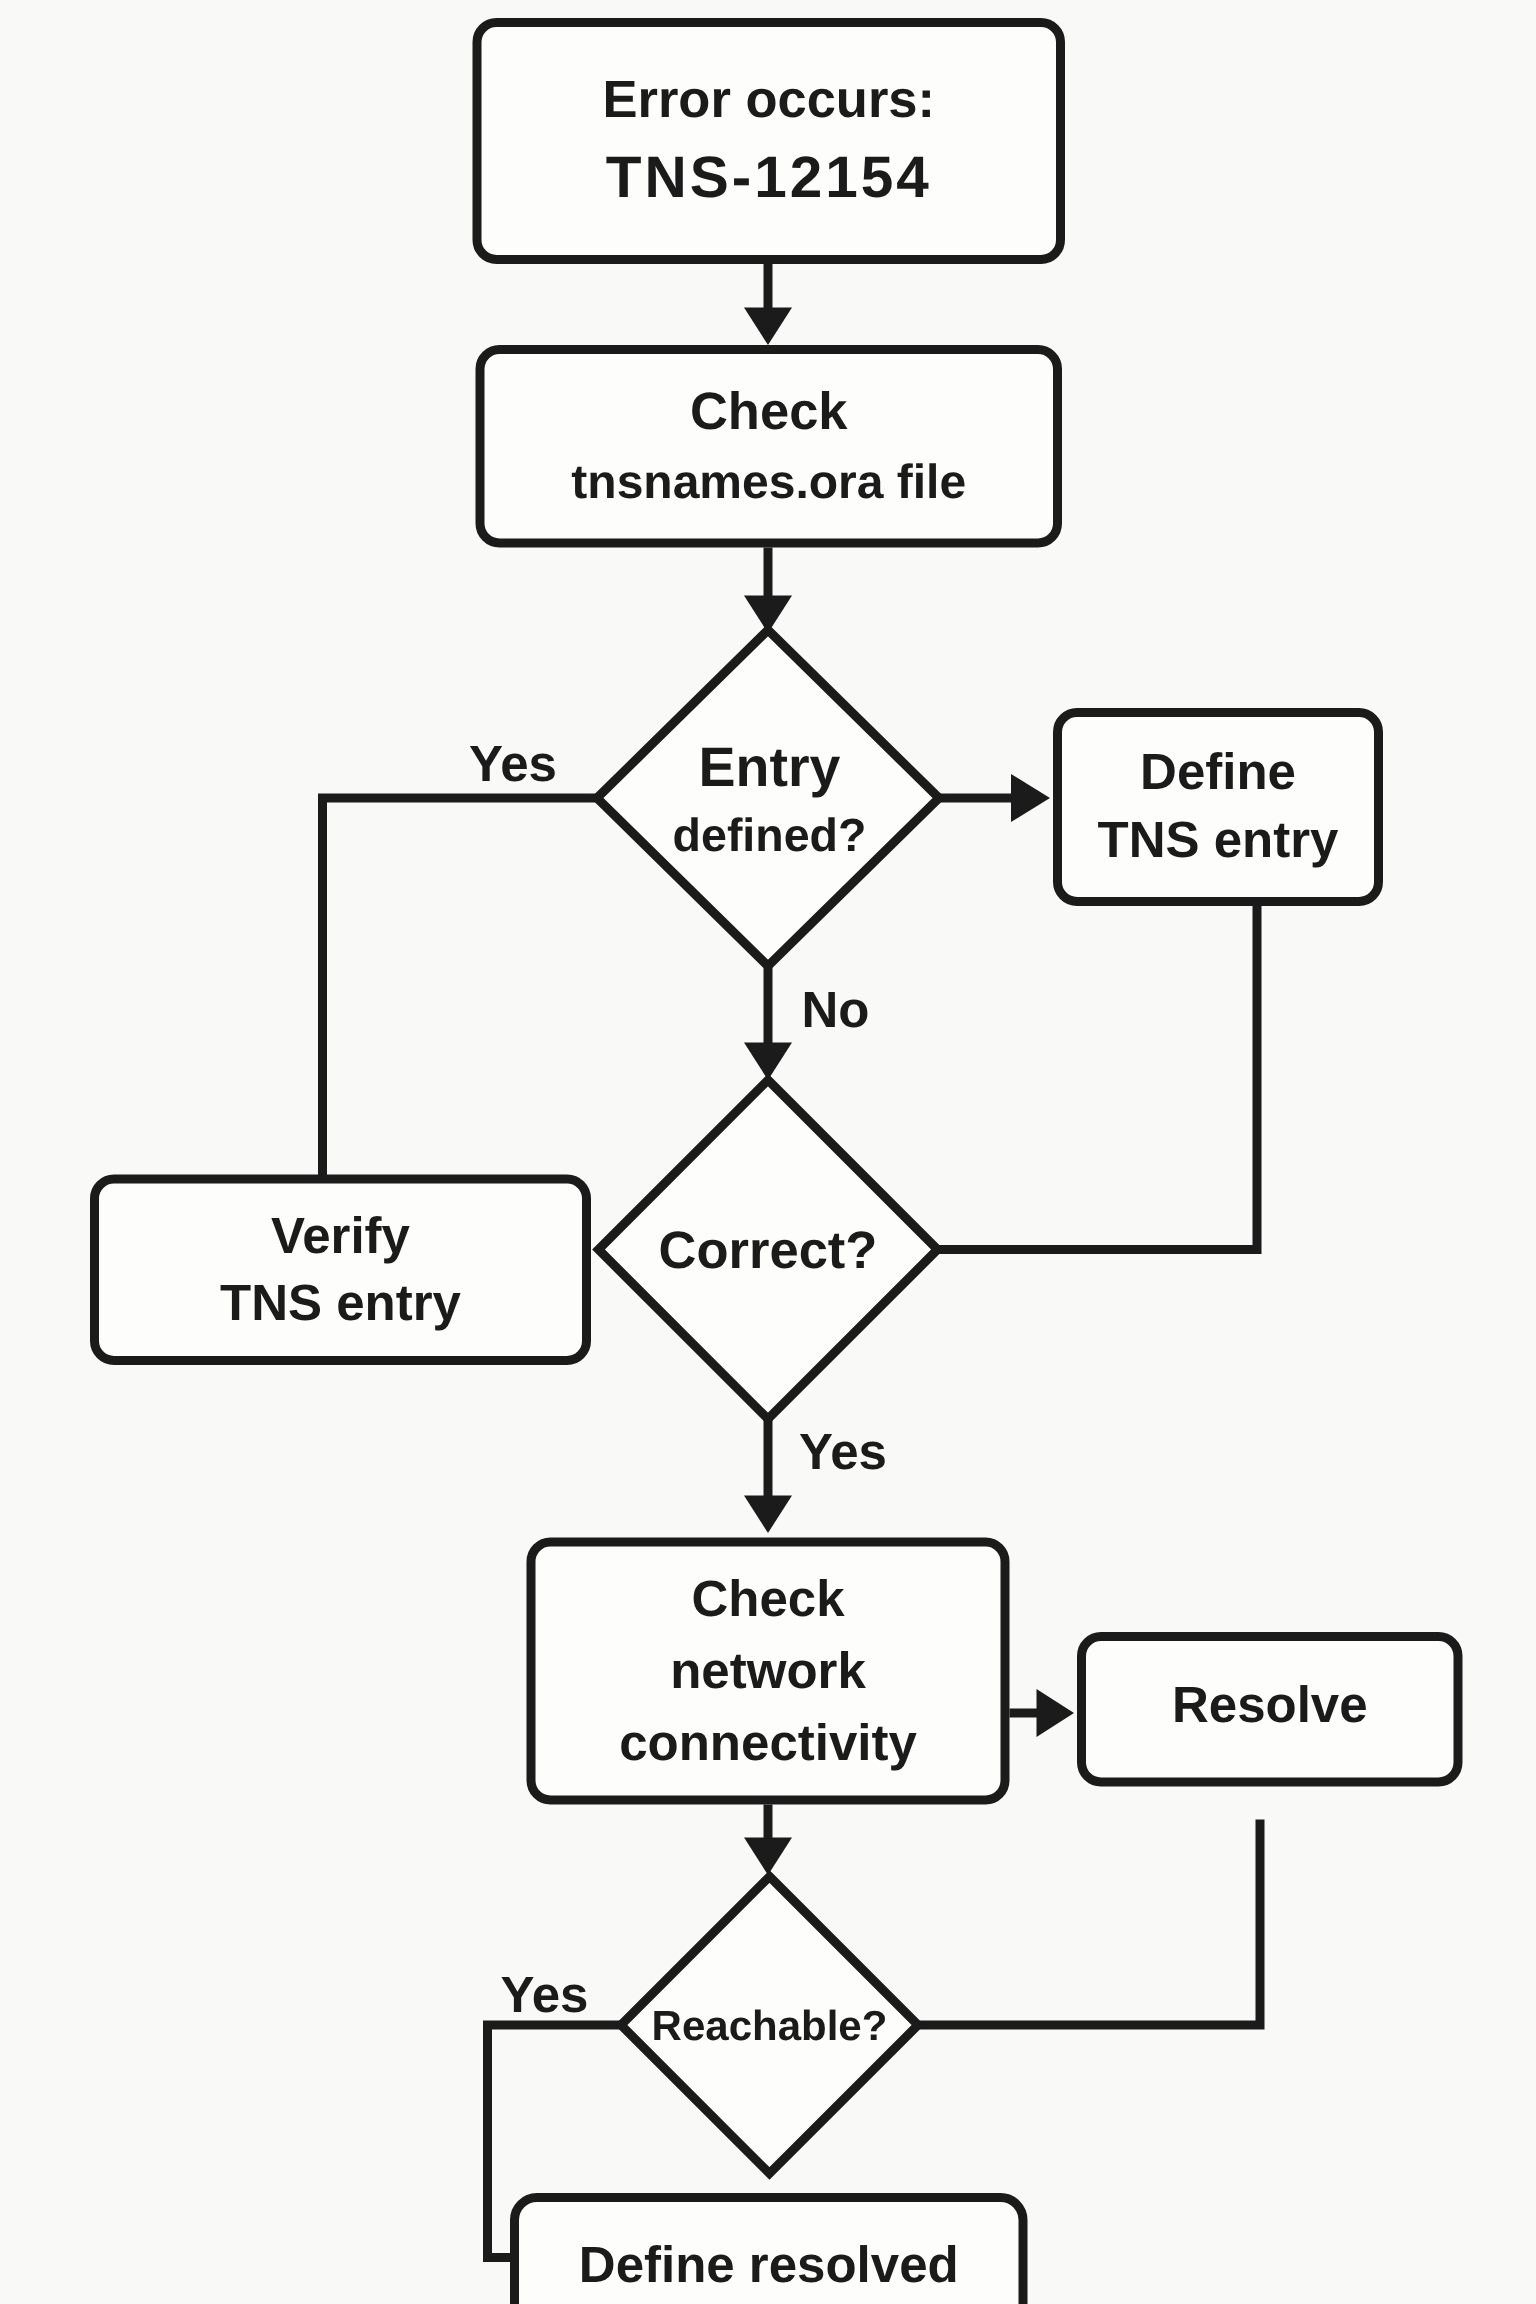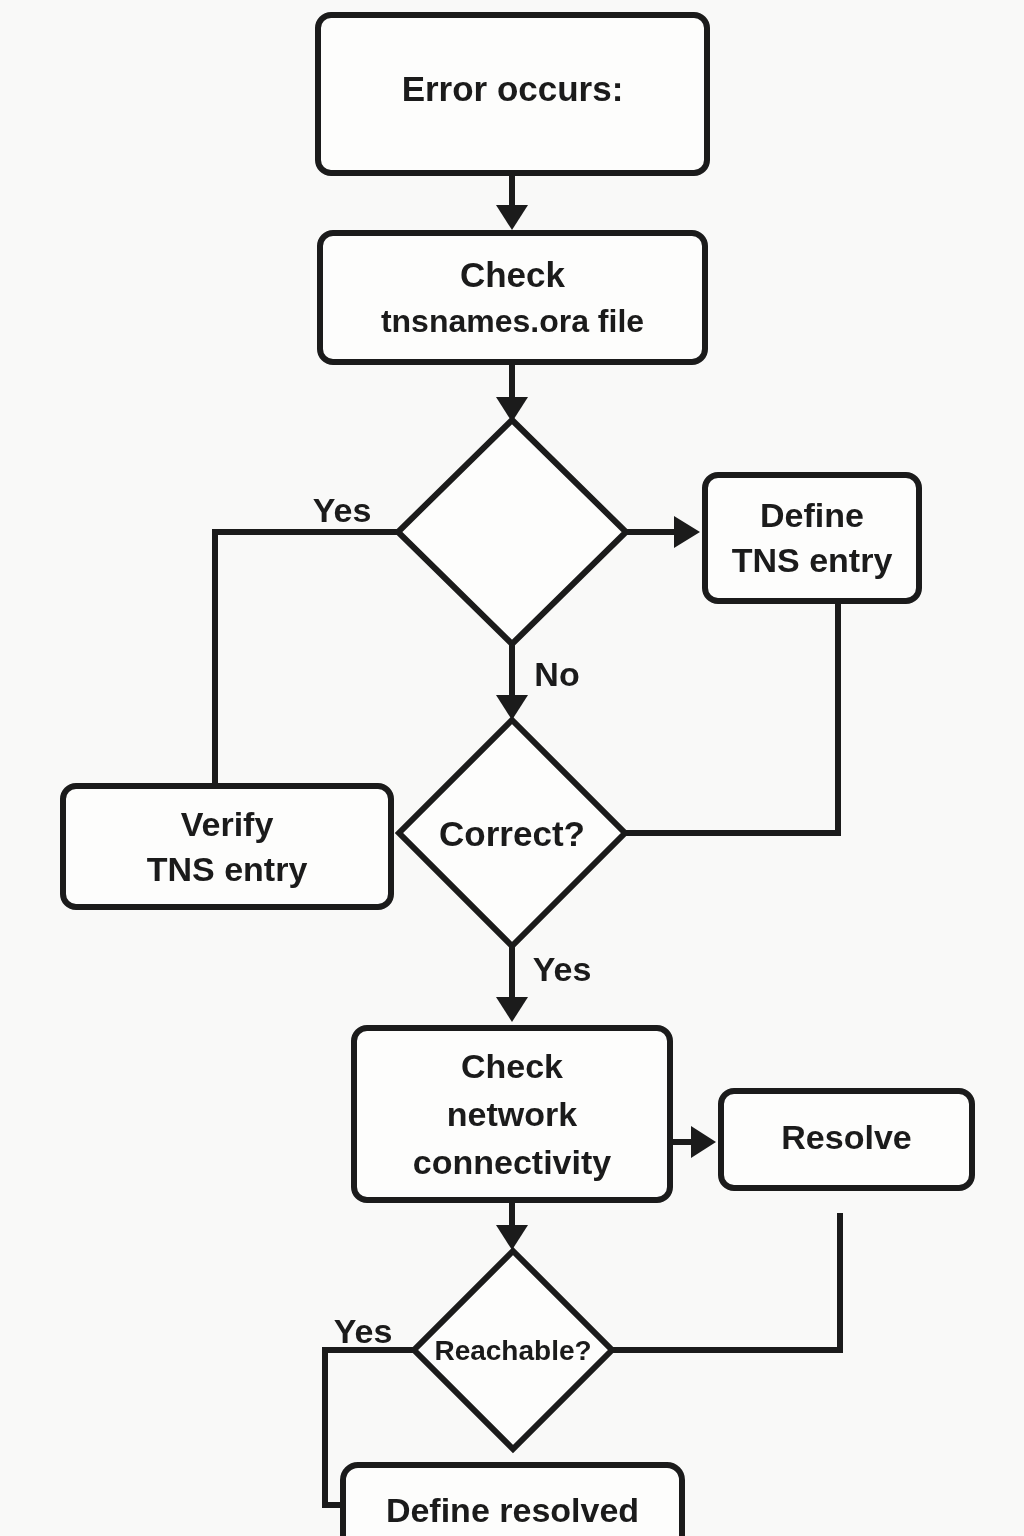--- a/index.html
+++ b/index.html
@@ -101,20 +101,21 @@
       <path d="M414 1350 H325 V1505 H341"></path>
     </g>
 
     <polygon points="512,420 626,532 512,644 398,532" fill="#fdfdfc"></polygon>
     <polygon points="512,720 625,833 512,946 399,833" fill="#fdfdfc"></polygon>
     <polygon points="513,1251 612,1350 513,1449 414,1350" fill="#fdfdfc"></polygon>
   </svg>
 
   <div class="node n-error" style="left:315px; top:12px; width:395px; height:164px;">
     <span class="l1">Error occurs:</span>
+    <span class="l2">TNS-12154</span>
   </div>
 
   <div class="node n-check-tns" style="left:317px; top:230px; width:391px; height:135px;">
     <span class="l1">Check</span>
     <span class="l2">tnsnames.ora file</span>
   </div>
 
   <div class="node n-define" style="left:702px; top:472px; width:220px; height:132px;">
     <span class="l1">Define</span>
     <span class="l2">TNS entry</span>
@@ -132,20 +133,24 @@
   </div>
 
   <div class="node n-resolve" style="left:718px; top:1088px; width:257px; height:103px;">
     <span class="l1">Resolve</span>
   </div>
 
   <div class="node n-resolved" style="left:340px; top:1462px; width:345px; height:96px; border-radius:18px;">
     <span class="l1">Define resolved</span>
   </div>
 
+  <div class="dtext d-entry" style="left:513px; top:533px;">
+    <div class="l1">Entry</div>
+    <div class="l2">defined?</div>
+  </div>
 
   <div class="dtext d-correct" style="left:512px; top:834px;">
     <div class="l1">Correct?</div>
   </div>
 
   <div class="dtext d-reachable" style="left:513px; top:1351px;">
     <div class="l1">Reachable?</div>
   </div>
 
   <div class="elabel" style="left:342px; top:510px;">Yes</div>

